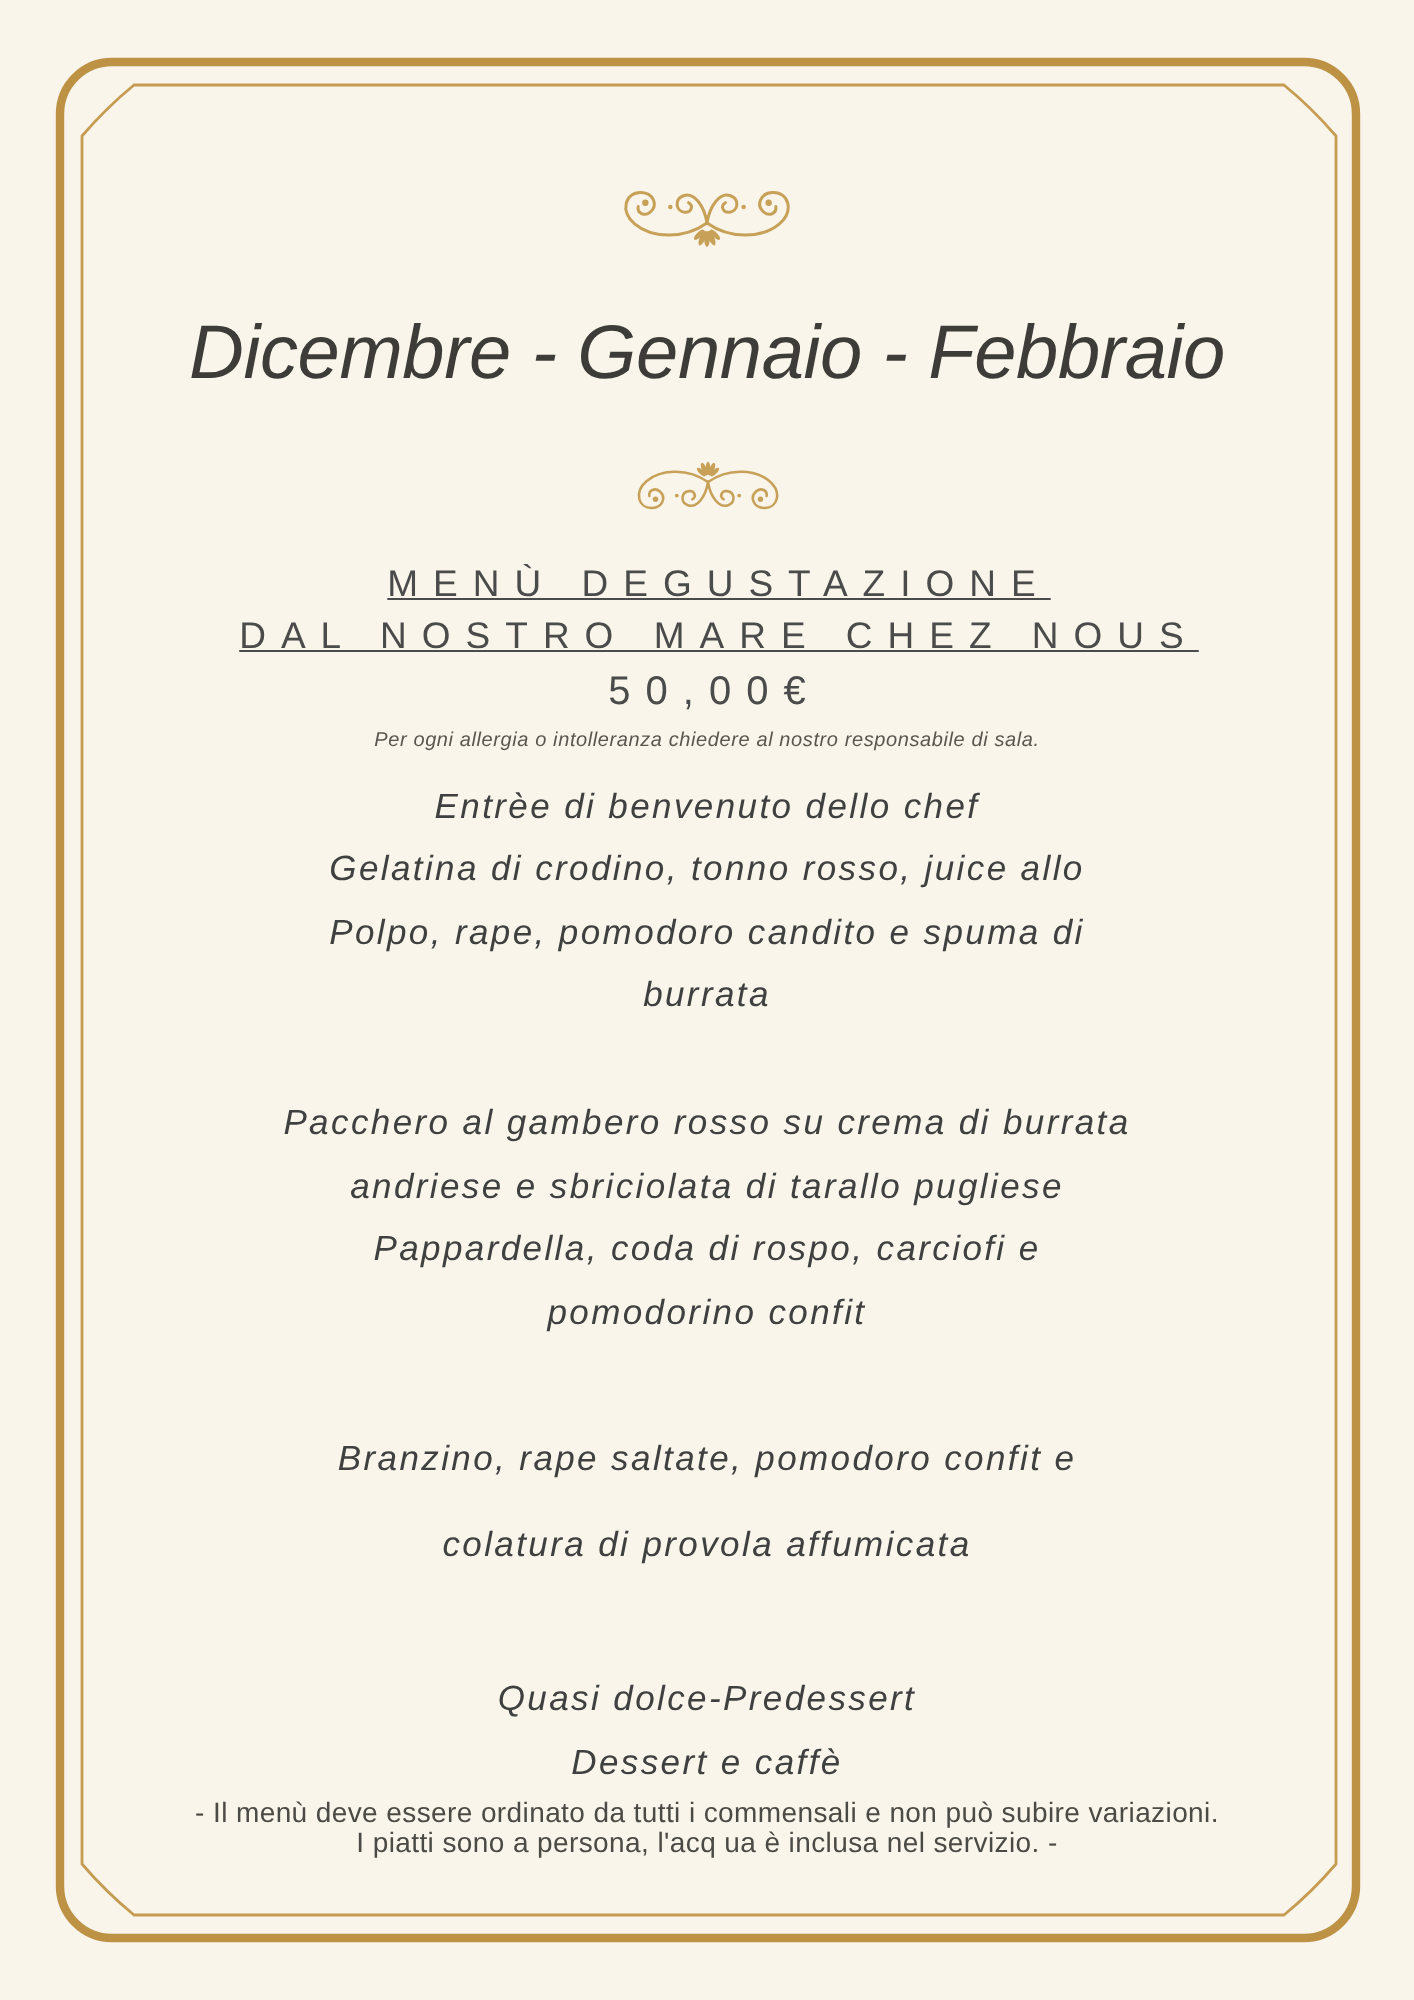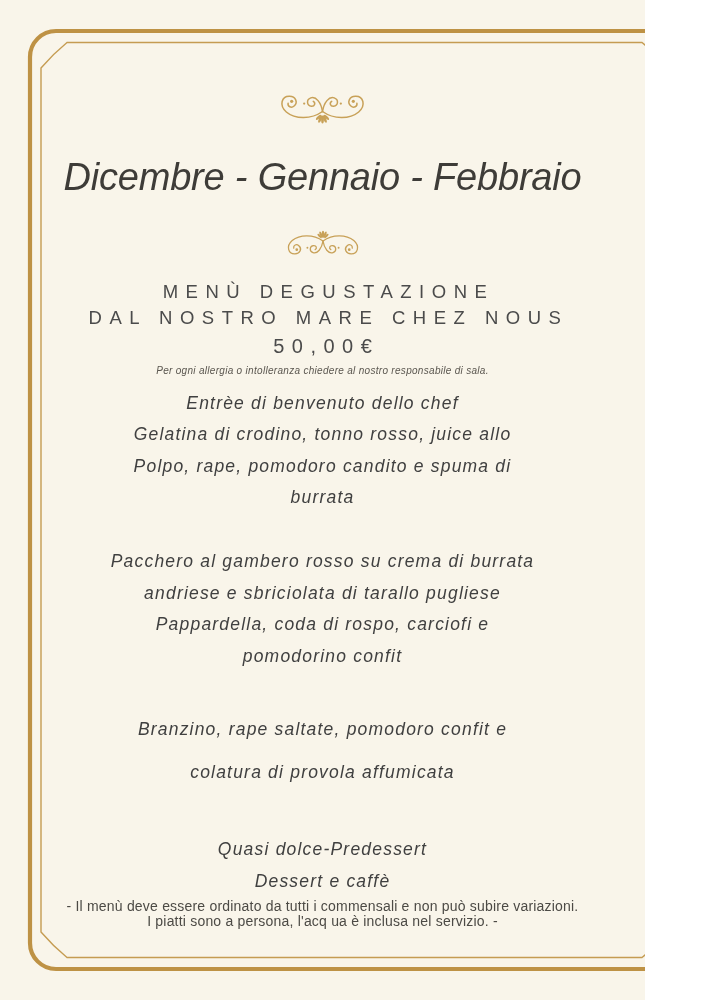--- a/index.html
+++ b/index.html
@@ -1,18 +1,18 @@
 <!DOCTYPE html>
 <html><head>
 <meta charset="utf-8">
 <style>
   html,body{margin:0;padding:0;}
   .page{
     position:relative;
-    width:645px;height:1000px;
+    width:707px;height:1000px;
     background:#F9F5EA;
     font-family:"Liberation Sans",sans-serif;
     overflow:hidden;
   }
   .frame-svg{position:absolute;inset:0;pointer-events:none;}
   .content{
     position:absolute;inset:0;
     text-align:center;
   }
   .ornament{display:block;margin:0 auto;}
@@ -25,20 +25,21 @@
     letter-spacing:-0.2px;
     line-height:1.2;
     color:#3E3C38;
   }
   .heading-block{margin-top:18px;color:#4B4B4B;}
   .heading-line{
     font-size:18.5px;
     letter-spacing:7.5px;
     line-height:26.5px;
     padding-left:12px; 
+    text-decoration:underline;
   }
   .price-line{
     font-size:20px;
     letter-spacing:7.5px;
     line-height:28px;
     padding-left:7.5px;
     color:#4B4B4B;
   }
   .allergy-note{
     margin-top:4px;

